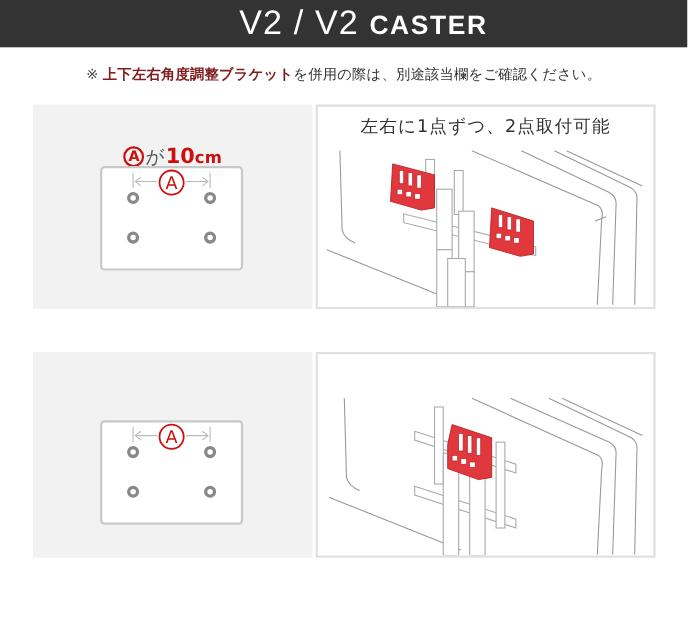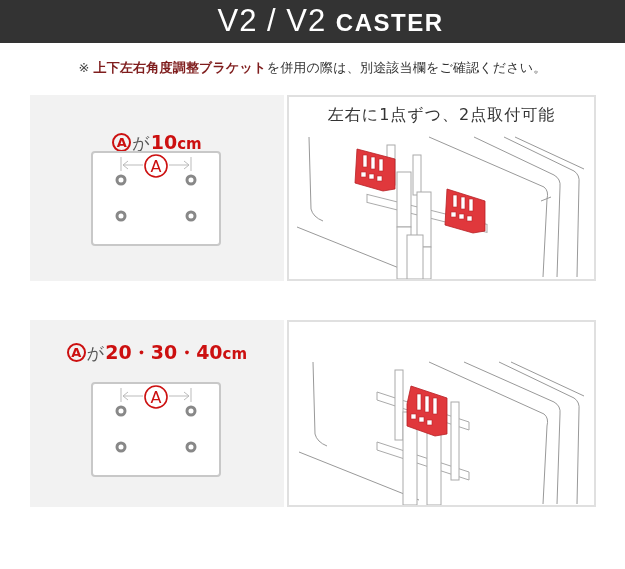--- a/index.html
+++ b/index.html
@@ -142,23 +142,20 @@
           <rect x="170" y="117" width="5" height="5"></rect>
           <rect x="178" y="119" width="5" height="5"></rect>
       </g>
     </svg>
     <div class="rp-title">左右に1点ずつ、2点取付可能</div>
   </div>
 </div>
 
 <div class="row row2">
   <div class="left-panel">
-    <div class="spacing-label">
-      <span class="circ">A</span><span class="ga">が</span><span>20・30・40</span><span class="unit">cm</span>
-    </div>
     <div class="vesa">
       <svg width="126" height="91" viewBox="0 0 126 91">
         <line x1="28" y1="4" x2="28" y2="18" stroke="#bbb" stroke-width="1"></line>
         <line x1="98" y1="4" x2="98" y2="18" stroke="#bbb" stroke-width="1"></line>
         <line x1="30" y1="12" x2="50" y2="12" stroke="#bbb" stroke-width="1"></line>
         <line x1="76" y1="12" x2="96" y2="12" stroke="#bbb" stroke-width="1"></line>
         <polyline points="35,8 30,12 35,16" fill="none" stroke="#bbb" stroke-width="1"></polyline>
         <polyline points="91,8 96,12 91,16" fill="none" stroke="#bbb" stroke-width="1"></polyline>
         <circle cx="63" cy="13" r="11" fill="#fff" stroke="#cc1010" stroke-width="1.6"></circle>
         <text x="63" y="19" text-anchor="middle" font-size="16" fill="#cc1010" font-family="DejaVu Sans, sans-serif">A</text>

